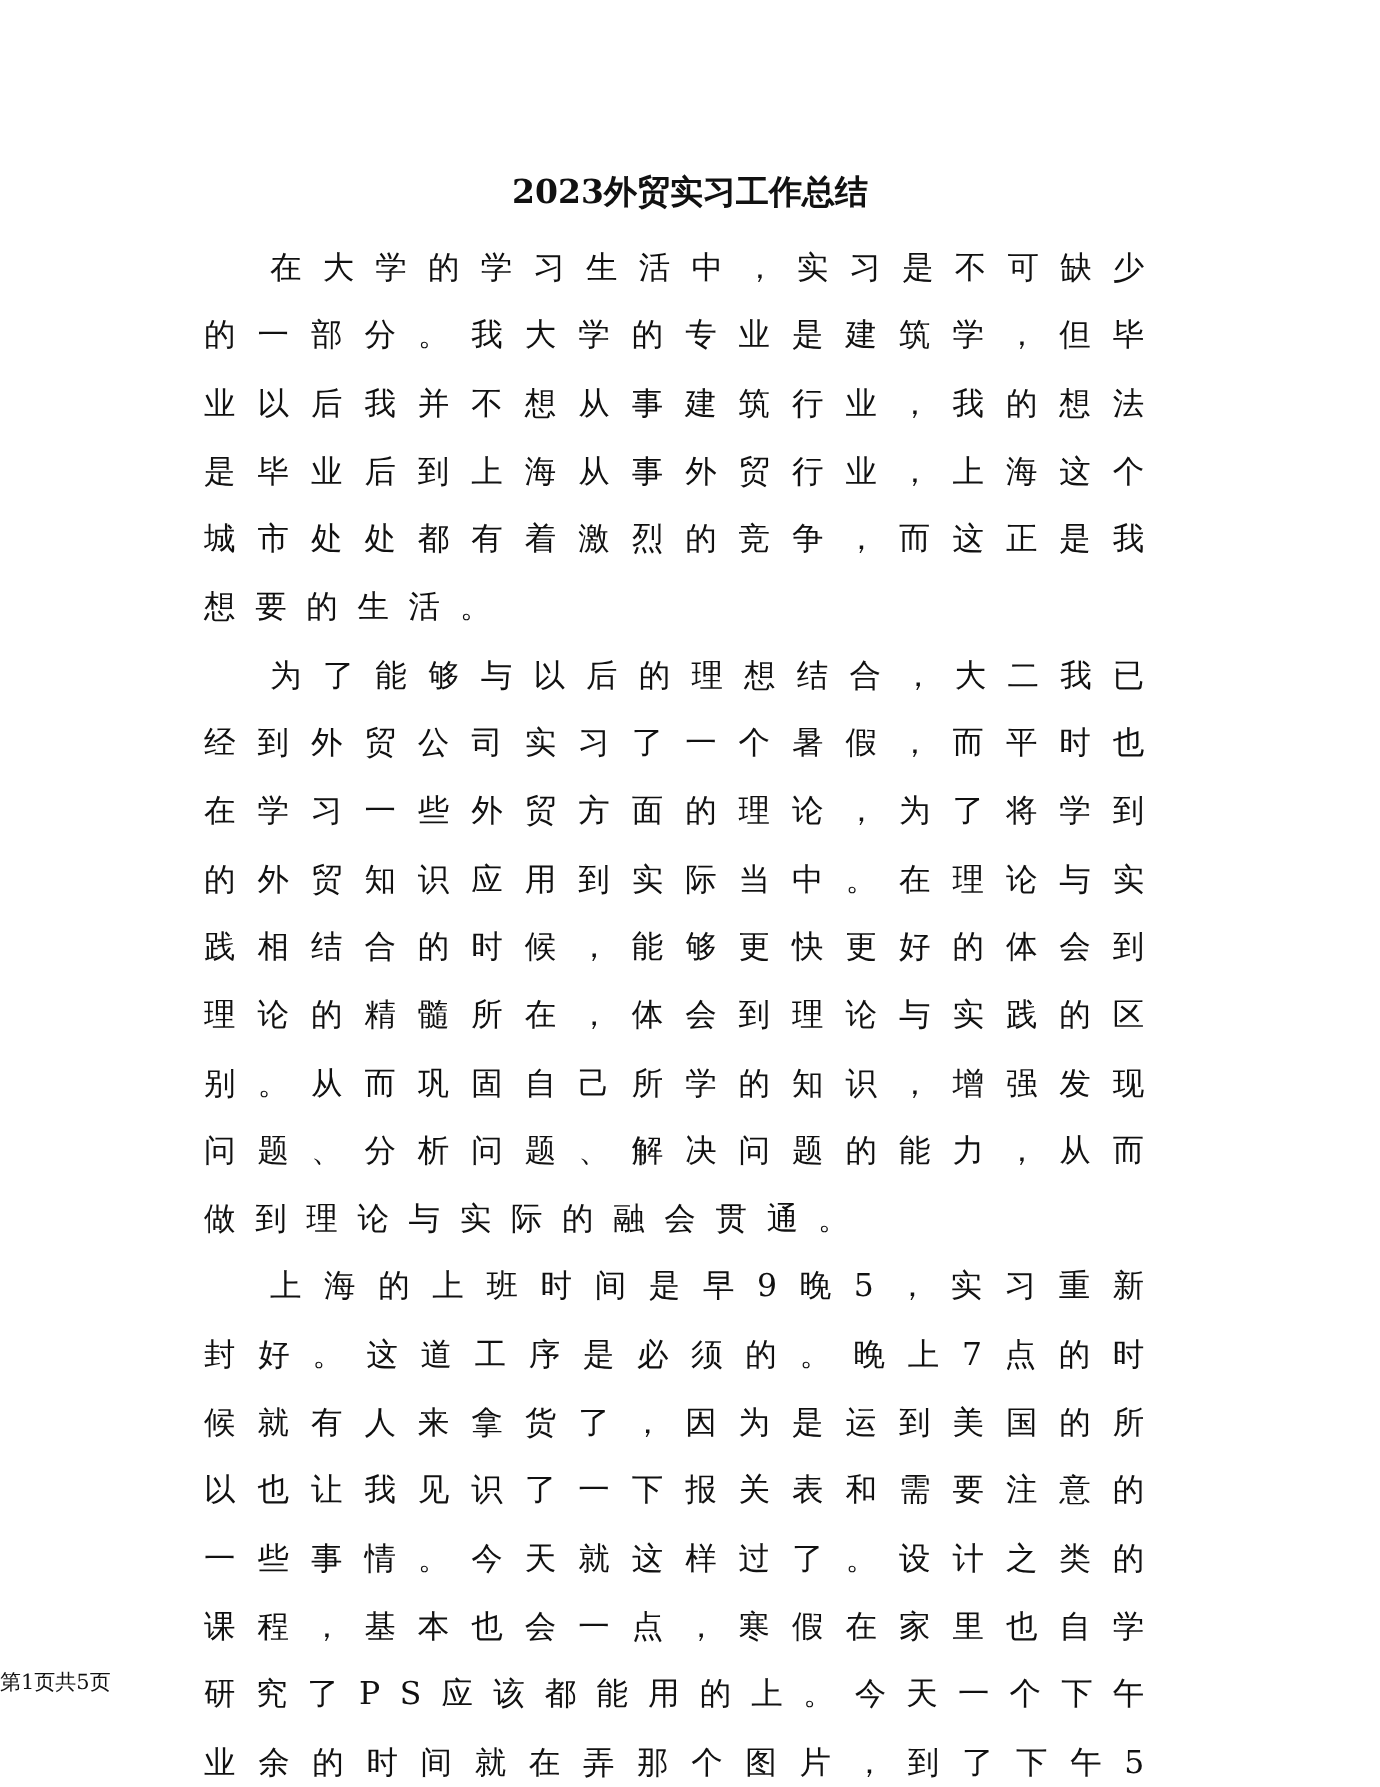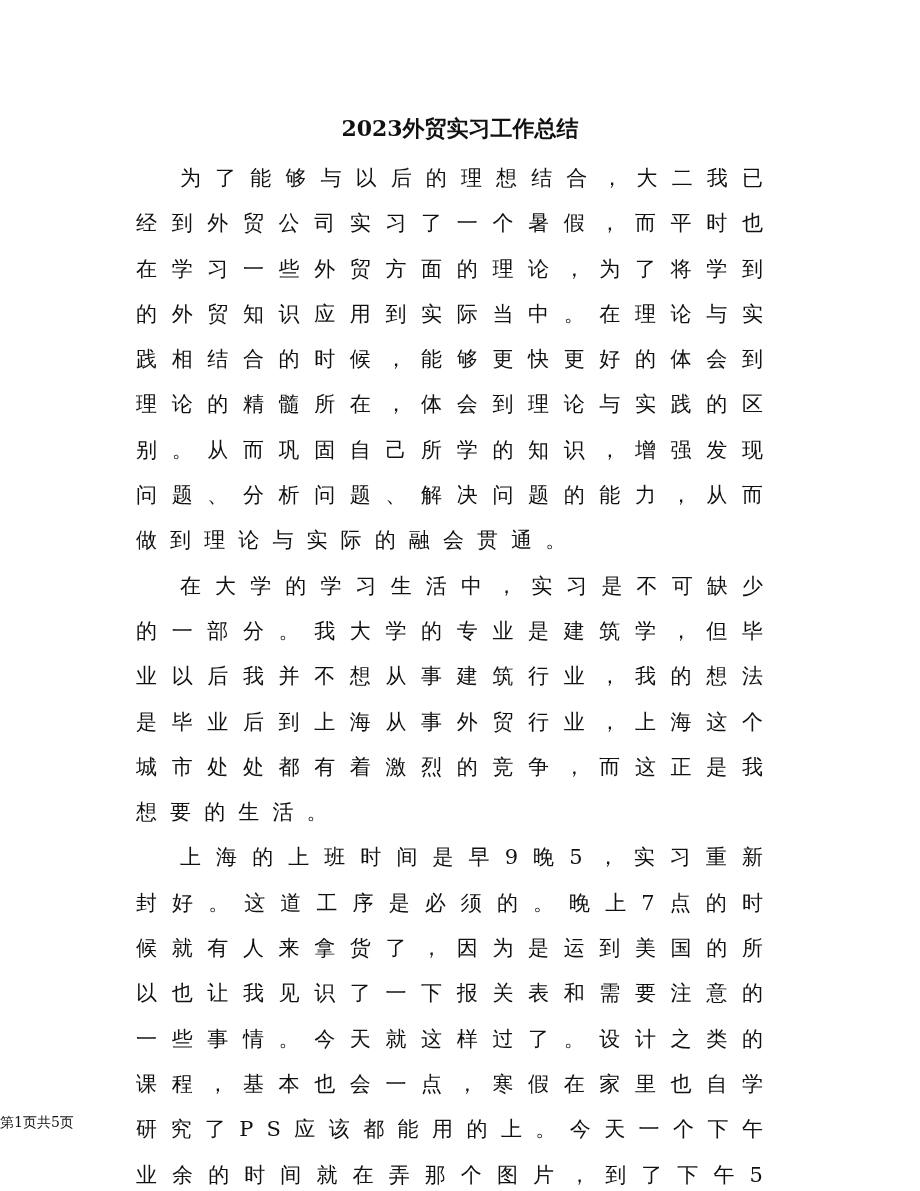--- a/index.html
+++ b/index.html
@@ -16,20 +16,20 @@
   .footer { position: absolute; top: 1110px; left: 0; width: 920px; 
             font-size: 14px; line-height: 24px; }
 </style>
 </head>
 <body>
 
 <div class="page">
   <div class="title">2023外贸实习工作总结</div>
 
   <div class="body">
+    <p class="para">在大学的学习生活中，实习是不可缺少的一部分。我大学的专业是建筑学，但毕业以后我并不想从事建筑行业，我的想法是毕业后到上海从事外贸行业，上海这个城市处处都有着激烈的竞争，而这正是我想要的生活。</p>
     <p class="para">为了能够与以后的理想结合，大二我已经到外贸公司实习了一个暑假，而平时也在学习一些外贸方面的理论，为了将学到的外贸知识应用到实际当中。在理论与实践相结合的时候，能够更快更好的体会到理论的精髓所在，体会到理论与实践的区别。从而巩固自己所学的知识，增强发现问题、分析问题、解决问题的能力，从而做到理论与实际的融会贯通。</p>
-    <p class="para">在大学的学习生活中，实习是不可缺少的一部分。我大学的专业是建筑学，但毕业以后我并不想从事建筑行业，我的想法是毕业后到上海从事外贸行业，上海这个城市处处都有着激烈的竞争，而这正是我想要的生活。</p>
     <p class="para">上海的上班时间是早9晚5，实习重新封好。这道工序是必须的。晚上7点的时候就有人来拿货了，因为是运到美国的所以也让我见识了一下报关表和需要注意的一些事情。今天就这样过了。设计之类的课程，基本也会一点，寒假在家里也自学研究了PS应该都能用的上。今天一个下午业余的时间就在弄那个图片，到了下午5点的时候才做好，经理还觉得满意，然后再我的上面做了一下修改，到了下班时间刚好弄好，对自己还蛮有成就感的！</p>
 
   </div>
 
   <div class="footer">第1页共5页</div>
 </div>
 
 </body></html>

